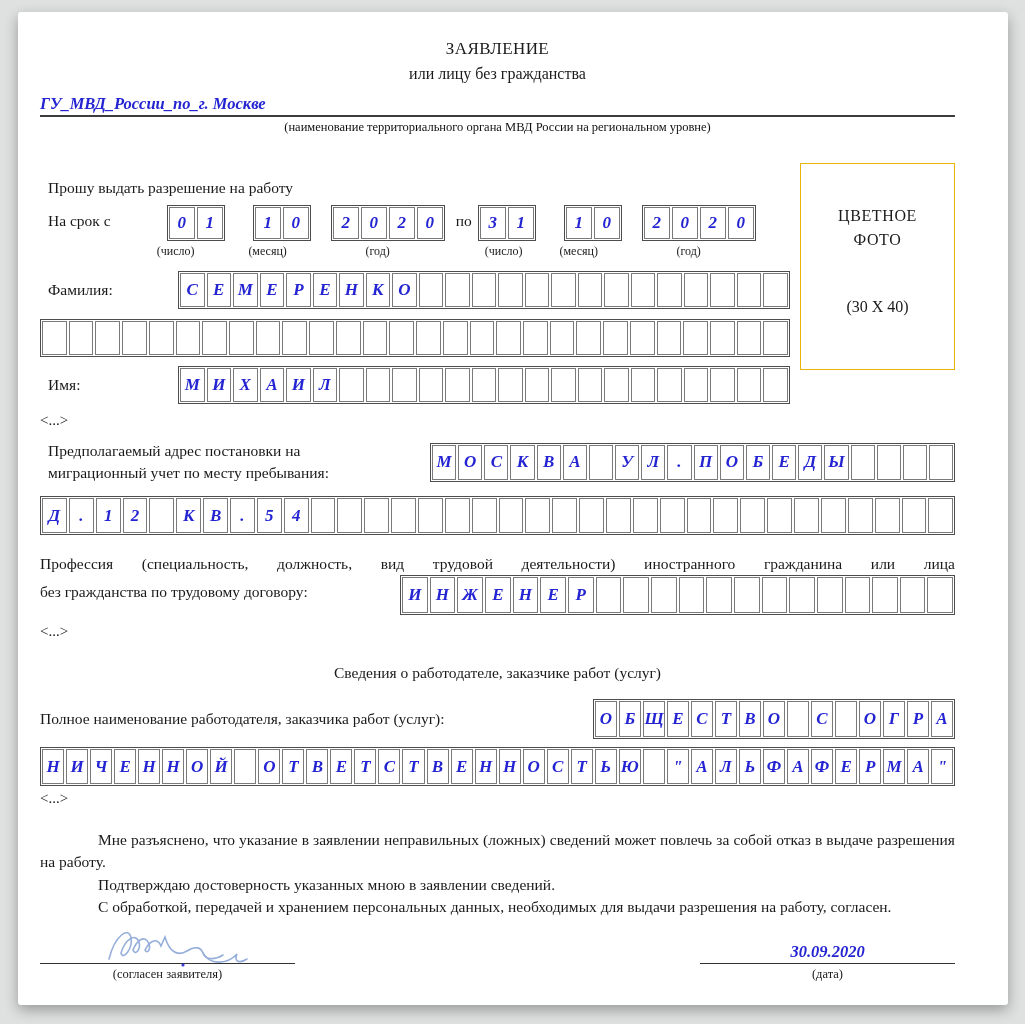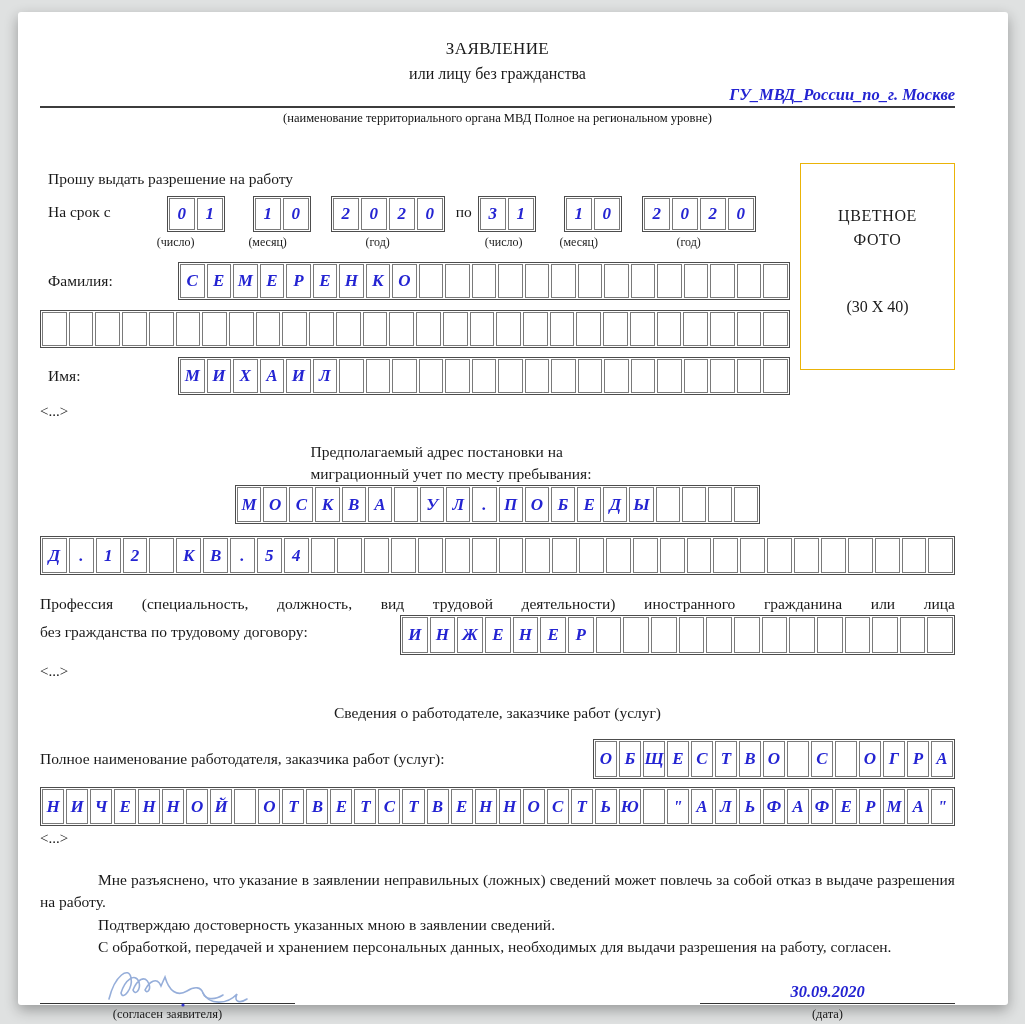--- a/index.html
+++ b/index.html
@@ -3,21 +3,21 @@
 <meta charset="utf-8">
 <style>
   html,body{margin:0;padding:0;width:1025px;height:1024px;overflow:hidden;
     background:#dfe1e1;font-family:"Liberation Serif","DejaVu Serif",serif;color:#1a1a1a;}
   .page{position:absolute;left:18px;top:12px;width:990px;height:993px;background:#fff;
     border-radius:3px;box-shadow:0 5px 14px rgba(0,0,0,.32);box-sizing:border-box;
     padding:14px 53px 10px 22px;}
   
   .h-title{text-align:center;font-size:17px;letter-spacing:.4px;line-height:22px;margin-top:12px;}
   .h-sub{text-align:center;font-size:16px;line-height:21px;margin-top:3px;}
-  .authority{text-align:right;font-size:16.5px;line-height:21px;
+  .authority{text-align:left;font-size:16.5px;line-height:21px;margin-top:9px;
     color:var(--ink);font-style:italic;font-weight:600;}
   .rule{border-bottom:2px solid #3c3c3c;margin-top:1px;}
   .caption{ text-align:center;font-size:12.5px;margin-top:3px;color:#111;}
   
   .photo{position:absolute;top:151px;right:53px;width:155px;height:207px;border:1px solid #eab308;
     box-sizing:border-box;text-align:center;}
   .photo .pl{font-size:16px;letter-spacing:.6px;line-height:24px;margin-top:40px;}
   .photo .ps{font-size:16px;margin-top:46px;}
   
   .intro{font-size:15.5px;margin:44px 0 0 8px;}
@@ -60,21 +60,21 @@
 </style>
 </head>
 <body>
 
 <div class="page">
 
   <div class="h-title">ЗАЯВЛЕНИЕ</div>
   <div class="h-sub">или лицу без гражданства</div>
   <div class="authority">ГУ_МВД_России_по_г. Москве</div>
   <div class="rule"></div>
-  <div class="caption">(наименование территориального органа МВД Полное на региональном уровне)</div>
+  <div class="caption">(наименование территориального органа МВД России на региональном уровне)</div>
 
   <div class="photo">
     <div class="pl">
       <div>ЦВЕТНОЕ</div>
       <div>ФОТО</div>
     </div>
     <div class="ps">(30 Х 40)</div>
   </div>
 
   <div class="intro">Прошу выдать разрешение на работу</div>
@@ -214,21 +214,21 @@
         <div class="cell"></div>
         <div class="cell"></div>
         <div class="cell"></div>
         <div class="cell"></div>
         <div class="cell"></div>
       </div>
   </div>
 
   <div class="more">&lt;...&gt;</div>
 
-  <div class="frow" style="margin-top:21px;flex-direction:column;">
+  <div class="frow" style="margin-top:11px;">
     <div class="flabel" style="width:390px;line-height:22px;">
       <div>Предполагаемый адрес постановки на</div>
       <div>миграционный учет по месту пребывания:</div>
     </div>
     <div class="cgrid g-addr1">
         <div class="cell">М</div>
         <div class="cell">О</div>
         <div class="cell">С</div>
         <div class="cell">К</div>
         <div class="cell">В</div>

